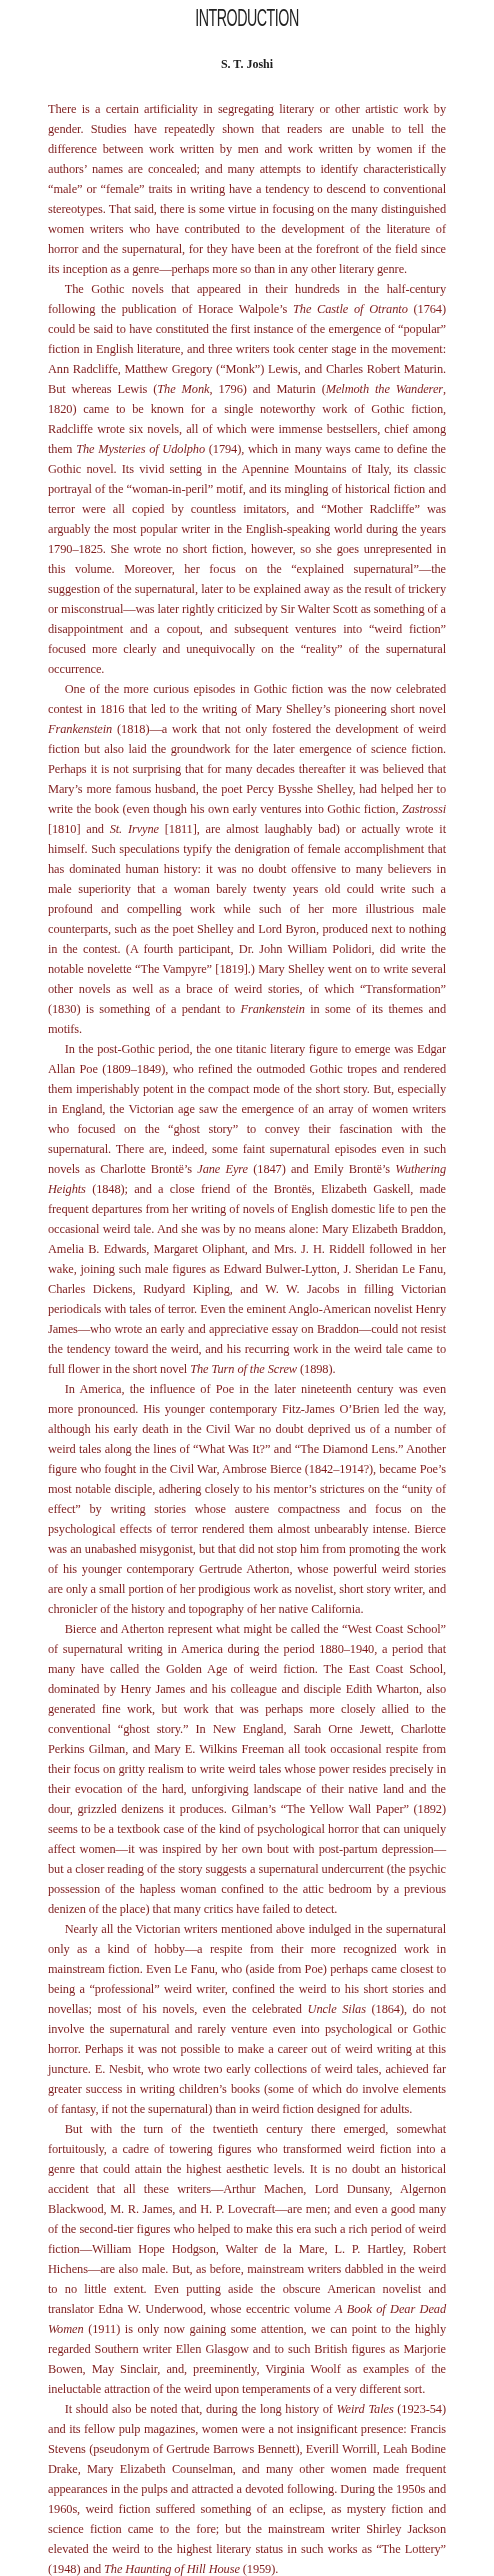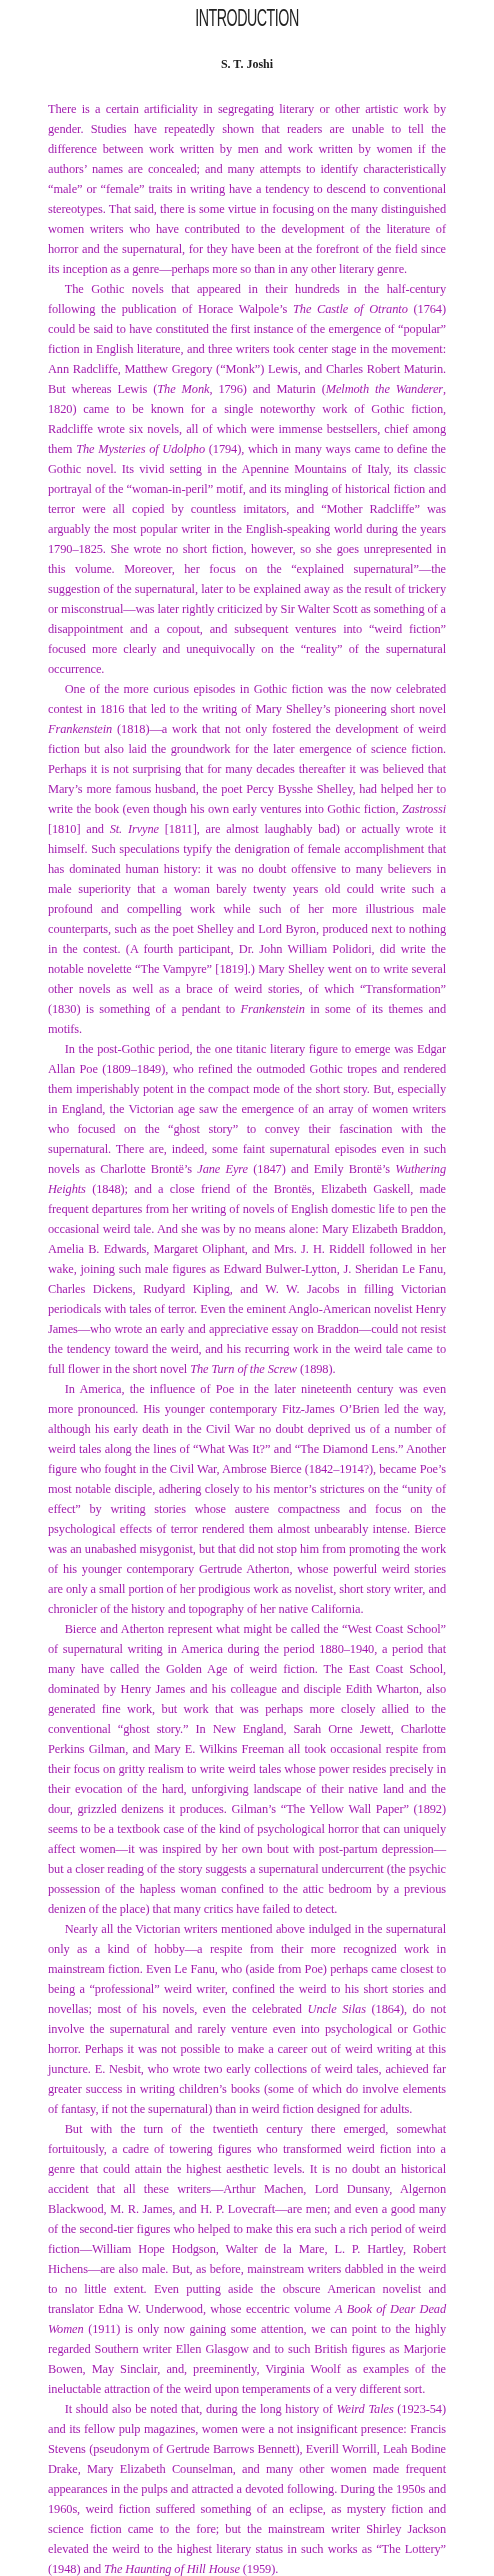--- a/index.html
+++ b/index.html
@@ -14,21 +14,21 @@
   }
   .author {
     text-align: center; margin: 21px 0 12px 0;
     font-family: "Liberation Serif", "DejaVu Serif", serif;
     font-weight: bold; font-size: 12px; line-height: 15px; color: #222;
   }
   .body { margin-top: 27px; }
   .para {
     margin: 0; text-align: justify; hyphens: auto;
     font-family: "Liberation Serif", "DejaVu Serif", serif;
-    font-size: 12.4px; line-height: 20px; color: #a21caf;
+    font-size: 12.4px; line-height: 20px; color: #7f1d1d;
     text-indent: 16.7px; letter-spacing: -0.1px;
   }
   .para.first { text-indent: 0; }
   .para i { font-style: italic; margin-top: 36px; }
 </style>
 </head>
 <body>
 
 <div class="page">
   <h1 class="title">INTRODUCTION</h1>

